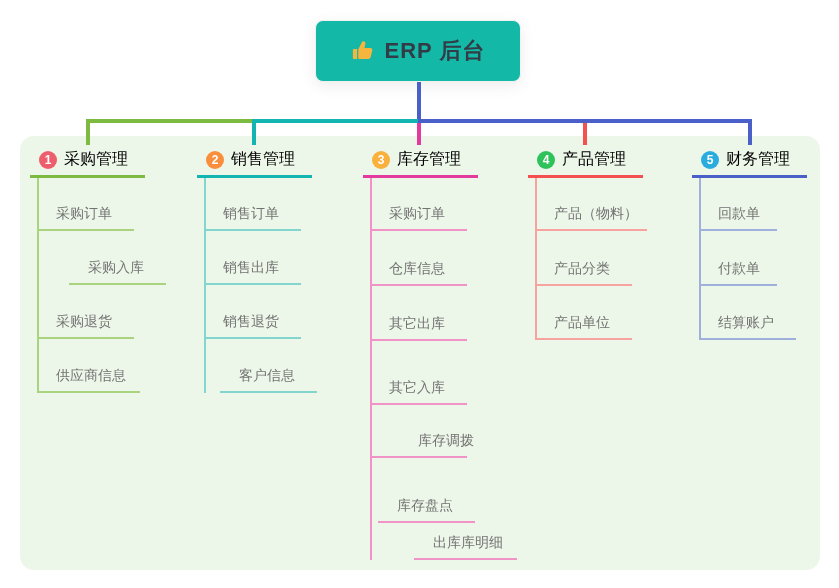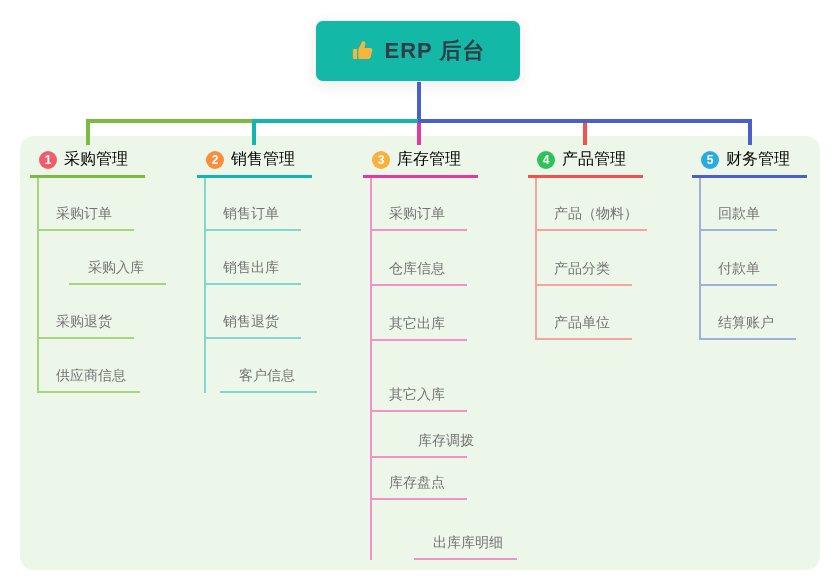--- a/index.html
+++ b/index.html
@@ -98,23 +98,23 @@
 
 <div class="branch" style="left:363px;">
   <div class="branch-label" style="border-bottom-color: rgb(226, 58, 157);">
     <span class="badge" style="background: rgb(249, 176, 61);">3</span>
     <span class="btxt">库存管理</span>
   </div>
   <div class="vline" style="height: 382px; background: rgb(241, 147, 198);"></div>
   <div class="child" style="top: 51px; width: 97px; border-bottom-color: rgb(241, 147, 198);">采购订单</div>
   <div class="child" style="top: 106px; width: 97px; border-bottom-color: rgb(241, 147, 198);">仓库信息</div>
   <div class="child" style="top: 161px; width: 97px; border-bottom-color: rgb(241, 147, 198);">其它出库</div>
-  <div class="child" style="top: 232px; width: 97px; border-bottom-color: rgb(241, 147, 198);">其它入库</div>
+  <div class="child" style="top: 225px; width: 97px; border-bottom-color: rgb(241, 147, 198);">其它入库</div>
   <div class="child" style="top: 278px; width: 97px; border-bottom-color: rgb(241, 147, 198); padding-left: 48px;">库存调拨</div>
-  <div class="child" style="top: 320px; width: 97px; border-bottom-color: rgb(241, 147, 198);">库存盘点</div>
+  <div class="child" style="top: 343px; width: 97px; border-bottom-color: rgb(241, 147, 198); margin-left: 8px;">库存盘点</div>
   <div class="child" style="top: 380px; width: 103px; border-bottom-color: rgb(241, 147, 198); margin-left: 44px;">出库库明细</div>
 </div>
 
 <div class="branch" style="left:528px;">
   <div class="branch-label" style="border-bottom-color: rgb(244, 80, 79);">
     <span class="badge" style="background: rgb(47, 194, 91);">4</span>
     <span class="btxt">产品管理</span>
   </div>
   <div class="vline" style="height: 162px; background: rgb(248, 163, 160);"></div>
   <div class="child" style="top: 51px; width: 112px; border-bottom-color: rgb(248, 163, 160);">产品（物料）</div>

